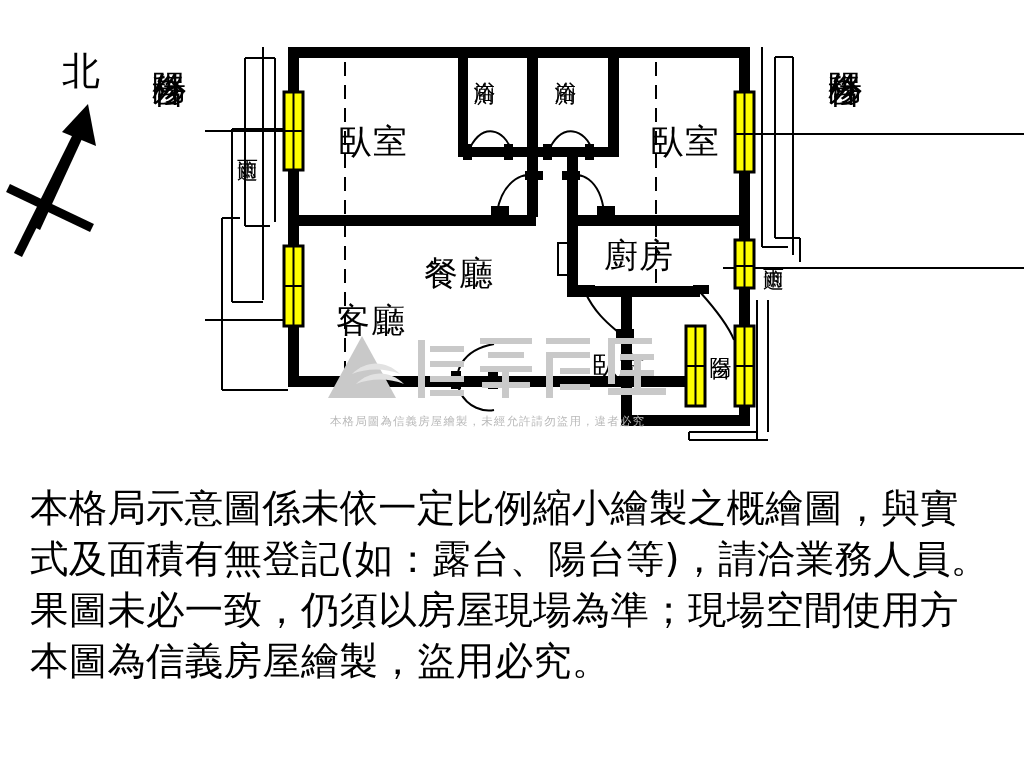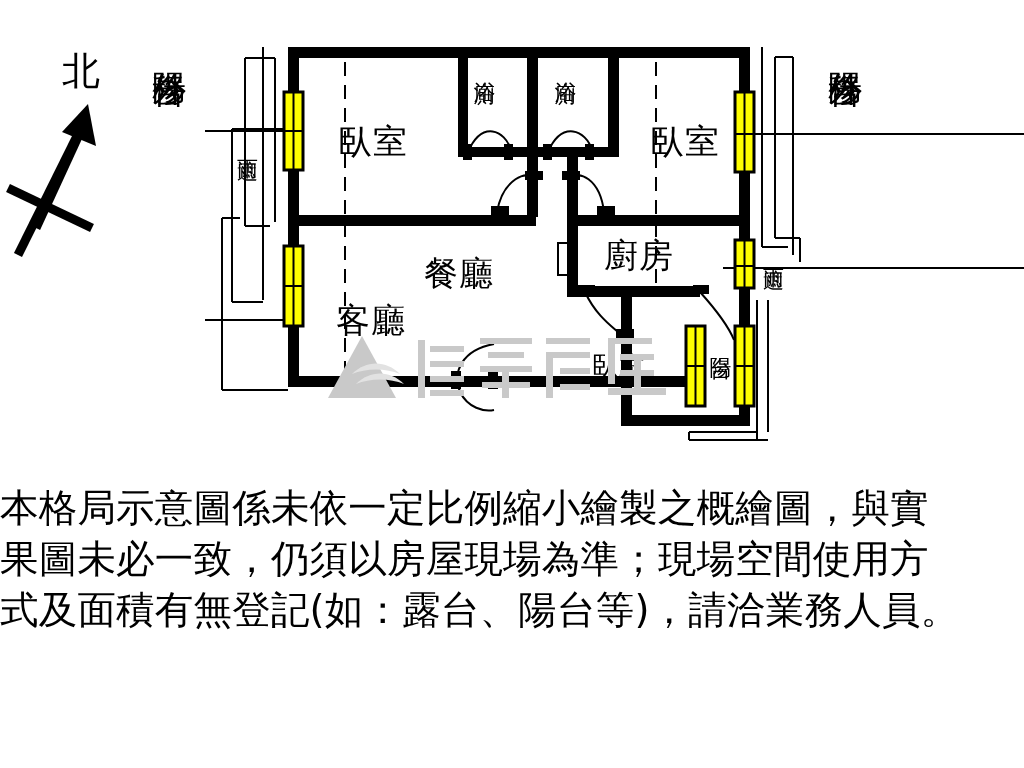--- a/index.html
+++ b/index.html
@@ -75,21 +75,21 @@
     position: absolute;
     left: 0px;
     top: 482px;
     width: 1016px;
     font-size: 38.5px;
     line-height: 51px;
     letter-spacing: 0.2px;
     color: #000;
     text-align: left;
   }
-  #disclaimer div { white-space: nowrap; }
+  #disclaimer div { white-space: nowrap; padding-left: 30px; }
 </style>
 </head>
 <body>
 
 <div id="plan-area">
 
   <svg id="plan-svg" width="1024" height="470" viewBox="0 0 1024 470">
 
     <g>
 
@@ -328,20 +328,22 @@
 
       <rect x="286" y="8" width="7" height="46"></rect>
       <rect x="286" y="8" width="44" height="6"></rect>
       <rect x="298" y="24" width="34" height="6"></rect>
       <rect x="298" y="40" width="34" height="6"></rect>
       <rect x="286" y="58" width="58" height="7"></rect>
       <rect x="312" y="30" width="7" height="28"></rect>
     </g>
   </svg>
 
+  <div id="wm-text" class="cjk">本格局圖為信義房屋繪製，未經允許請勿盜用，違者必究</div>
 
 </div>
 
 <div id="disclaimer" class="cjk">
   <div>本格局示意圖係未依一定比例縮小繪製之概繪圖，與實</div>
+  <div>式及面積有無登記(如：露台、陽台等)，請洽業務人員。</div>
   <div>果圖未必一致，仍須以房屋現場為準；現場空間使用方</div>
-  <div>式及面積有無登記(如：露台、陽台等)，請洽業務人員。</div>
+  <div>本圖為信義房屋繪製，盜用必究。</div>
 </div>
 
 </body></html>

